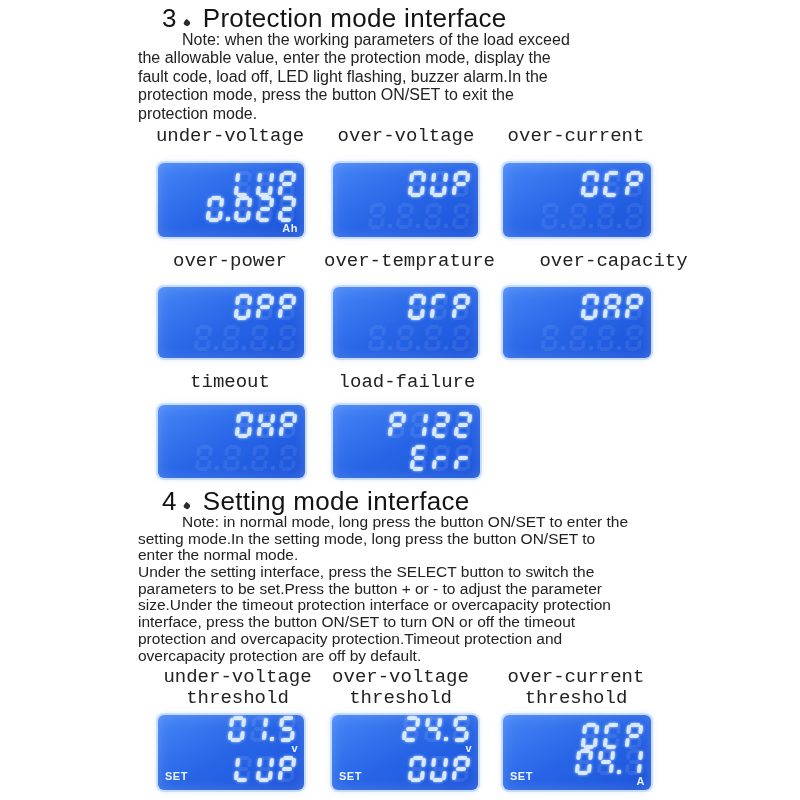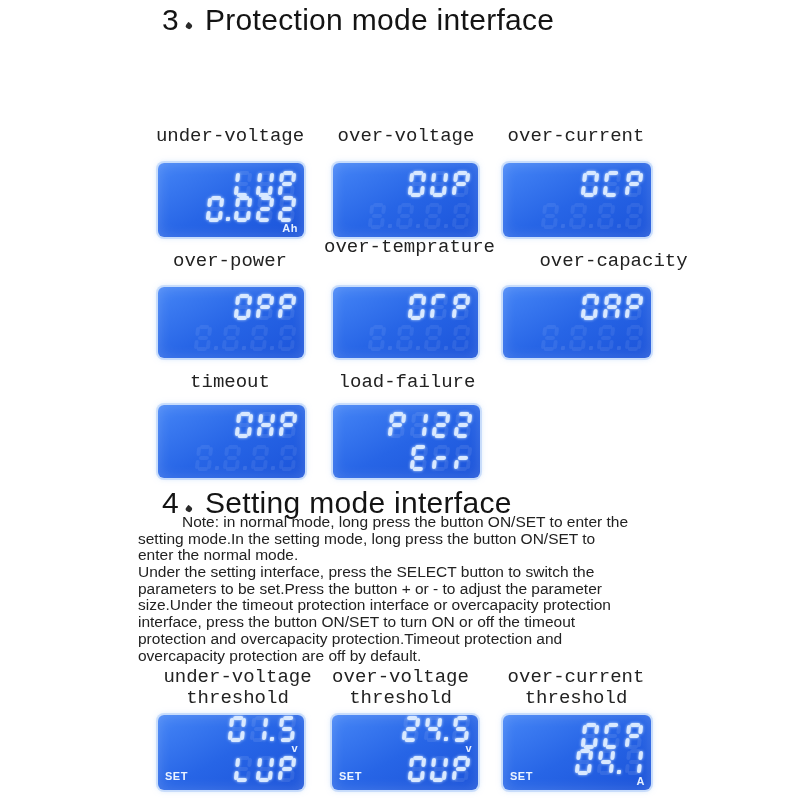--- a/index.html
+++ b/index.html
@@ -1,21 +1,21 @@
 <!DOCTYPE html>
 <html style="--lcd-top: #4585f6; --lcd-mid: #2765e6; --lcd-bottom: #1b53d9; --segment-on: #d9e9ff;"><head>
 <meta charset="utf-8">
 <style>
   html,body{margin:0;padding:0;background:#ffffff;}
   .page{
     position:relative;width:800px;height:800px;background:#ffffff;overflow:hidden;
     font-family:"Liberation Sans",sans-serif;color:#1d1d1d;
   }
   
-  .h{position:absolute;margin:0;font-weight:400;color:#141414;font-size:30px;letter-spacing:.3px;}
+  .h{position:absolute;margin:0;font-weight:400;color:#141414;font-size:26px;letter-spacing:.3px;}
   .h3{left:162px;top:3px;}
   .h4{left:162px;top:486px;}
   .ideo{display:inline-block;width:6px;height:6px;background:#2b2b2b;
         border-radius:1px 80% 80% 60%;transform:rotate(38deg);
         margin:0 13px 1px 7px;}
   
   .note{position:absolute;margin:0;white-space:pre-line;color:#222;}
   .note3{left:138px;top:31px;width:548px;font-size:16px;line-height:18.4px;text-indent:44px;}
   .note41{left:138px;top:514px;width:565px;font-size:15.5px;line-height:16.7px;text-indent:44px;}
   .note42{left:138px;top:564px;width:568px;font-size:15.5px;line-height:16.7px;}
@@ -50,20 +50,25 @@
   .lcd-badge{position:absolute;left:7px;bottom:8px;font:700 11px "Liberation Sans",sans-serif;
              color:#ecf4ff;letter-spacing:.5px;}
 </style>
 </head>
 <body>
 
 <div class="page">
 
   <h2 class="h h3"><span>3</span><span class="ideo"></span><span>Protection mode interface</span></h2>
 
+  <p class="note note3">Note: when the working parameters of the load exceed
+the allowable value, enter the protection mode, display the
+fault code, load off, LED light flashing, buzzer alarm.In the
+protection mode, press the button ON/SET to exit the
+protection mode.</p>
 
   <div class="lbl" style="left:145px;top:125px;width:170px">under-voltage</div>
   <div class="lbl" style="left:320px;top:125px;width:172px">over-voltage</div>
   <div class="lbl" style="left:488px;top:125px;width:176px">over-current</div>
 
   <div class="lcd" style="left:158px;top:163px;width:146px;height:74px">
       <div class="lcd-lines">
         <div class="lcd-line">
           <span class="segrow">
             <span class="seg-char">
@@ -290,21 +295,21 @@
               <i class="sg sg-e"></i>
               <i class="sg sg-f"></i>
               <i class="sg sg-g"></i>
             </span>
           </span>
         </div>
       </div>
     </div>
 
   <div class="lbl" style="left:135px;top:250px;width:190px">over-power</div>
-  <div class="lbl" style="left:312px;top:236px;width:195px">over-temprature</div>
+  <div class="lbl" style="left:312px;top:250px;width:195px">over-temprature</div>
   <div class="lbl" style="left:516px;top:250px;width:195px">over-capacity</div>
 
   <div class="lcd" style="left:158px;top:287px;width:146px;height:71px">
       <div class="lcd-lines">
         <div class="lcd-line">
           <span class="segrow">
             <span class="seg-char">
               <i class="sg sg-a on"></i>
               <i class="sg sg-b on"></i>
               <i class="sg sg-c on"></i>

